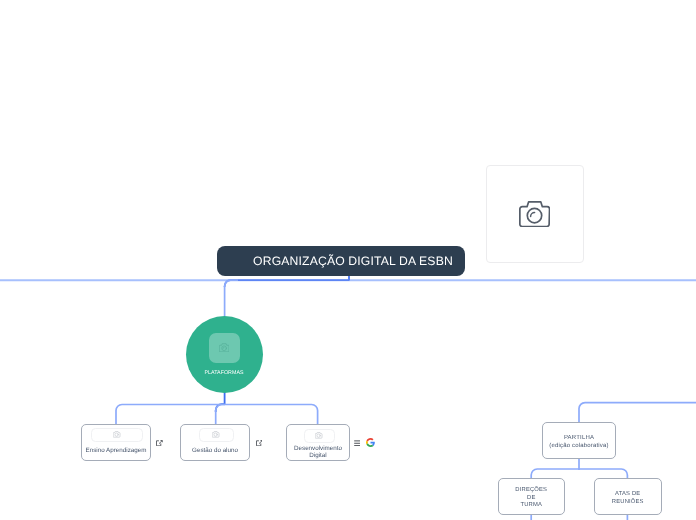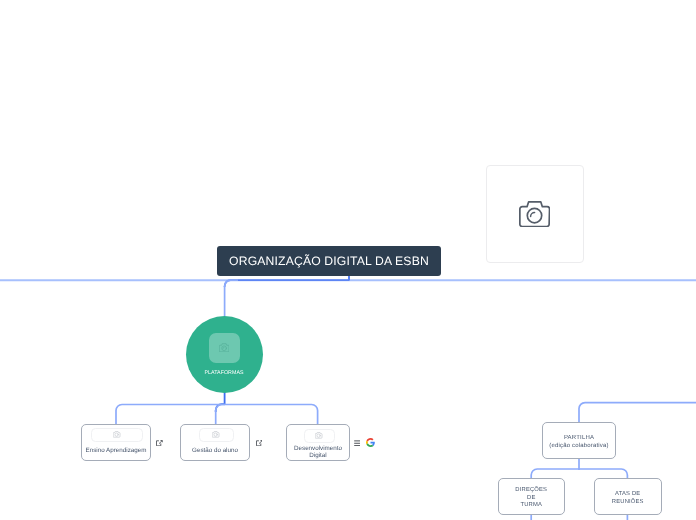--- a/index.html
+++ b/index.html
@@ -4,22 +4,22 @@
 <style>
   html,body{margin:0;padding:0;background:#ffffff;}
   body{width:696px;height:520px;font-family:"Liberation Sans",sans-serif;overflow:hidden;
     -webkit-font-smoothing:antialiased;text-rendering:geometricPrecision;}
   #canvas{position:relative;width:696px;height:520px;overflow:hidden;background:#fff;}
   #edges{position:absolute;left:0;top:0;width:696px;height:520px;pointer-events:none;}
 
   
   .title-node, .node .nlabel, .hub .hub-label{transform:translateZ(0);}
   .title-node{position:absolute;left:217px;top:246px;width:224px;height:30px;
-    background:#2d3e50;border-radius:3px;display:flex;align-items:center;justify-content:center;
-    color:#ffffff;font-size:12.2px;letter-spacing:.15px;white-space:nowrap;}
+    background:#2d3e50;border-radius:8px;display:flex;align-items:center;justify-content:center;
+    color:#ffffff;font-size:12.2px;letter-spacing:.15px;white-space:nowrap;padding-left:24px;}
 
   
   .photo-card{position:absolute;left:486px;top:165px;width:98px;height:98px;background:#fff;
     border:1px solid #ececee;border-radius:4px;box-sizing:border-box;}
 
   
   .hub{position:absolute;left:185.5px;top:316px;width:77px;height:77px;border-radius:50%;
     background:#2fb18e;}
   .hub .thumb{position:absolute;left:23px;top:16.5px;width:31px;height:30px;border-radius:7px;
     background:rgba(255,255,255,.30);display:flex;align-items:center;justify-content:center;}

